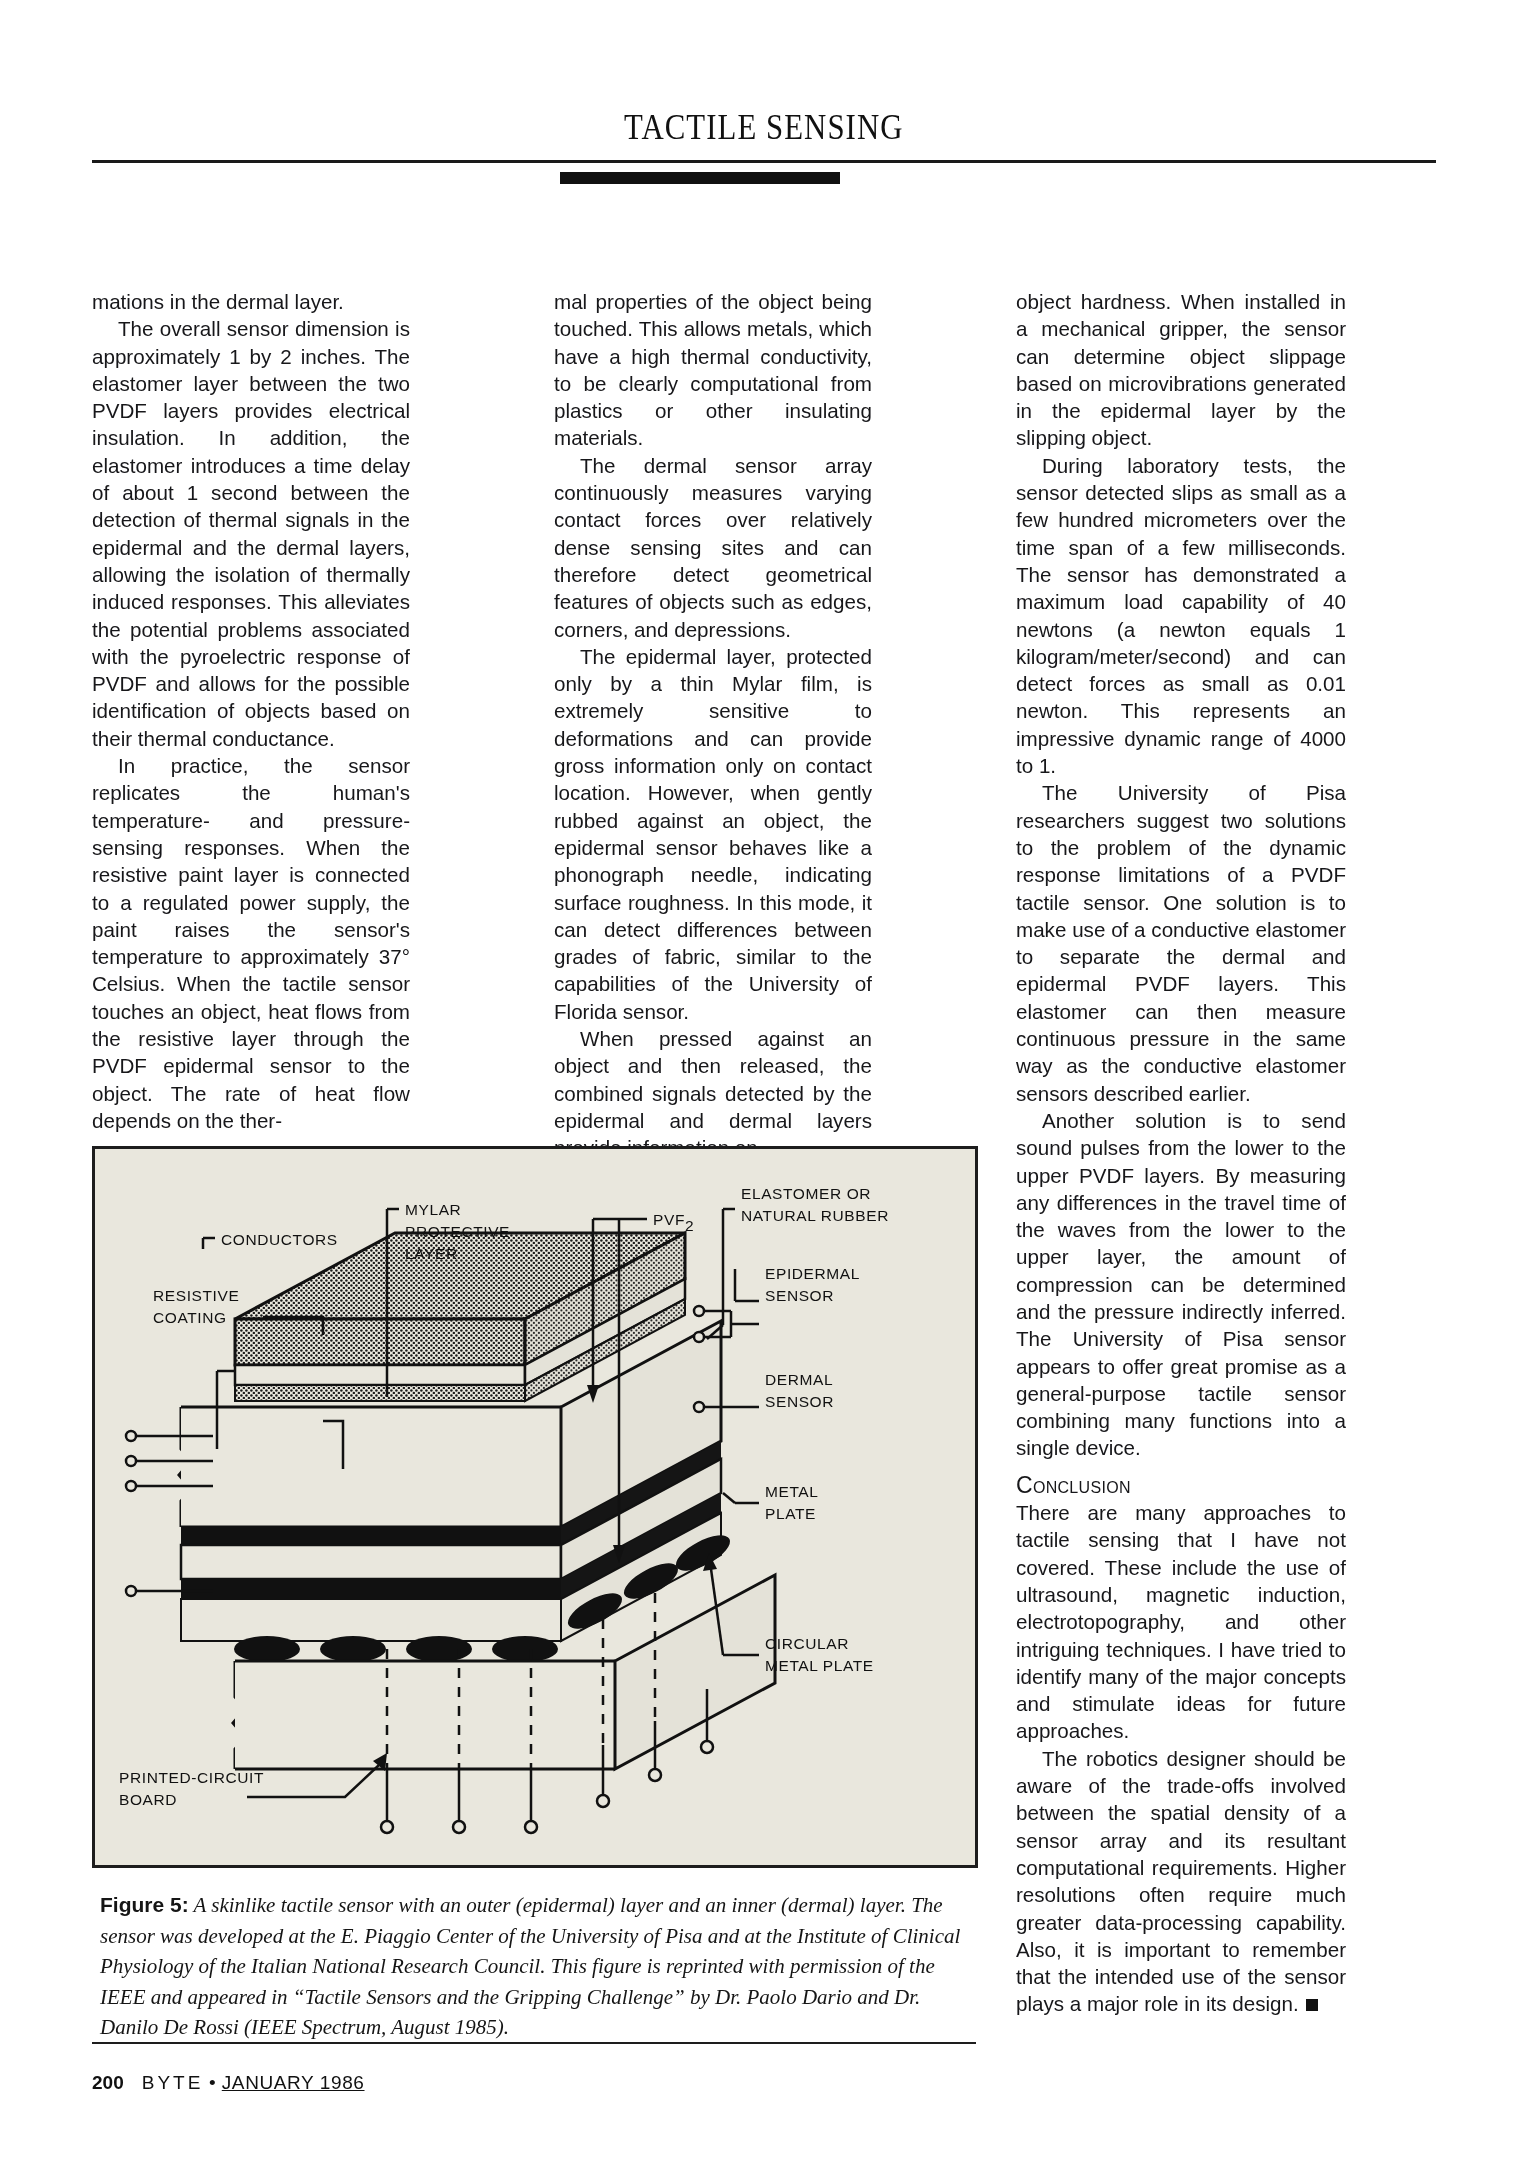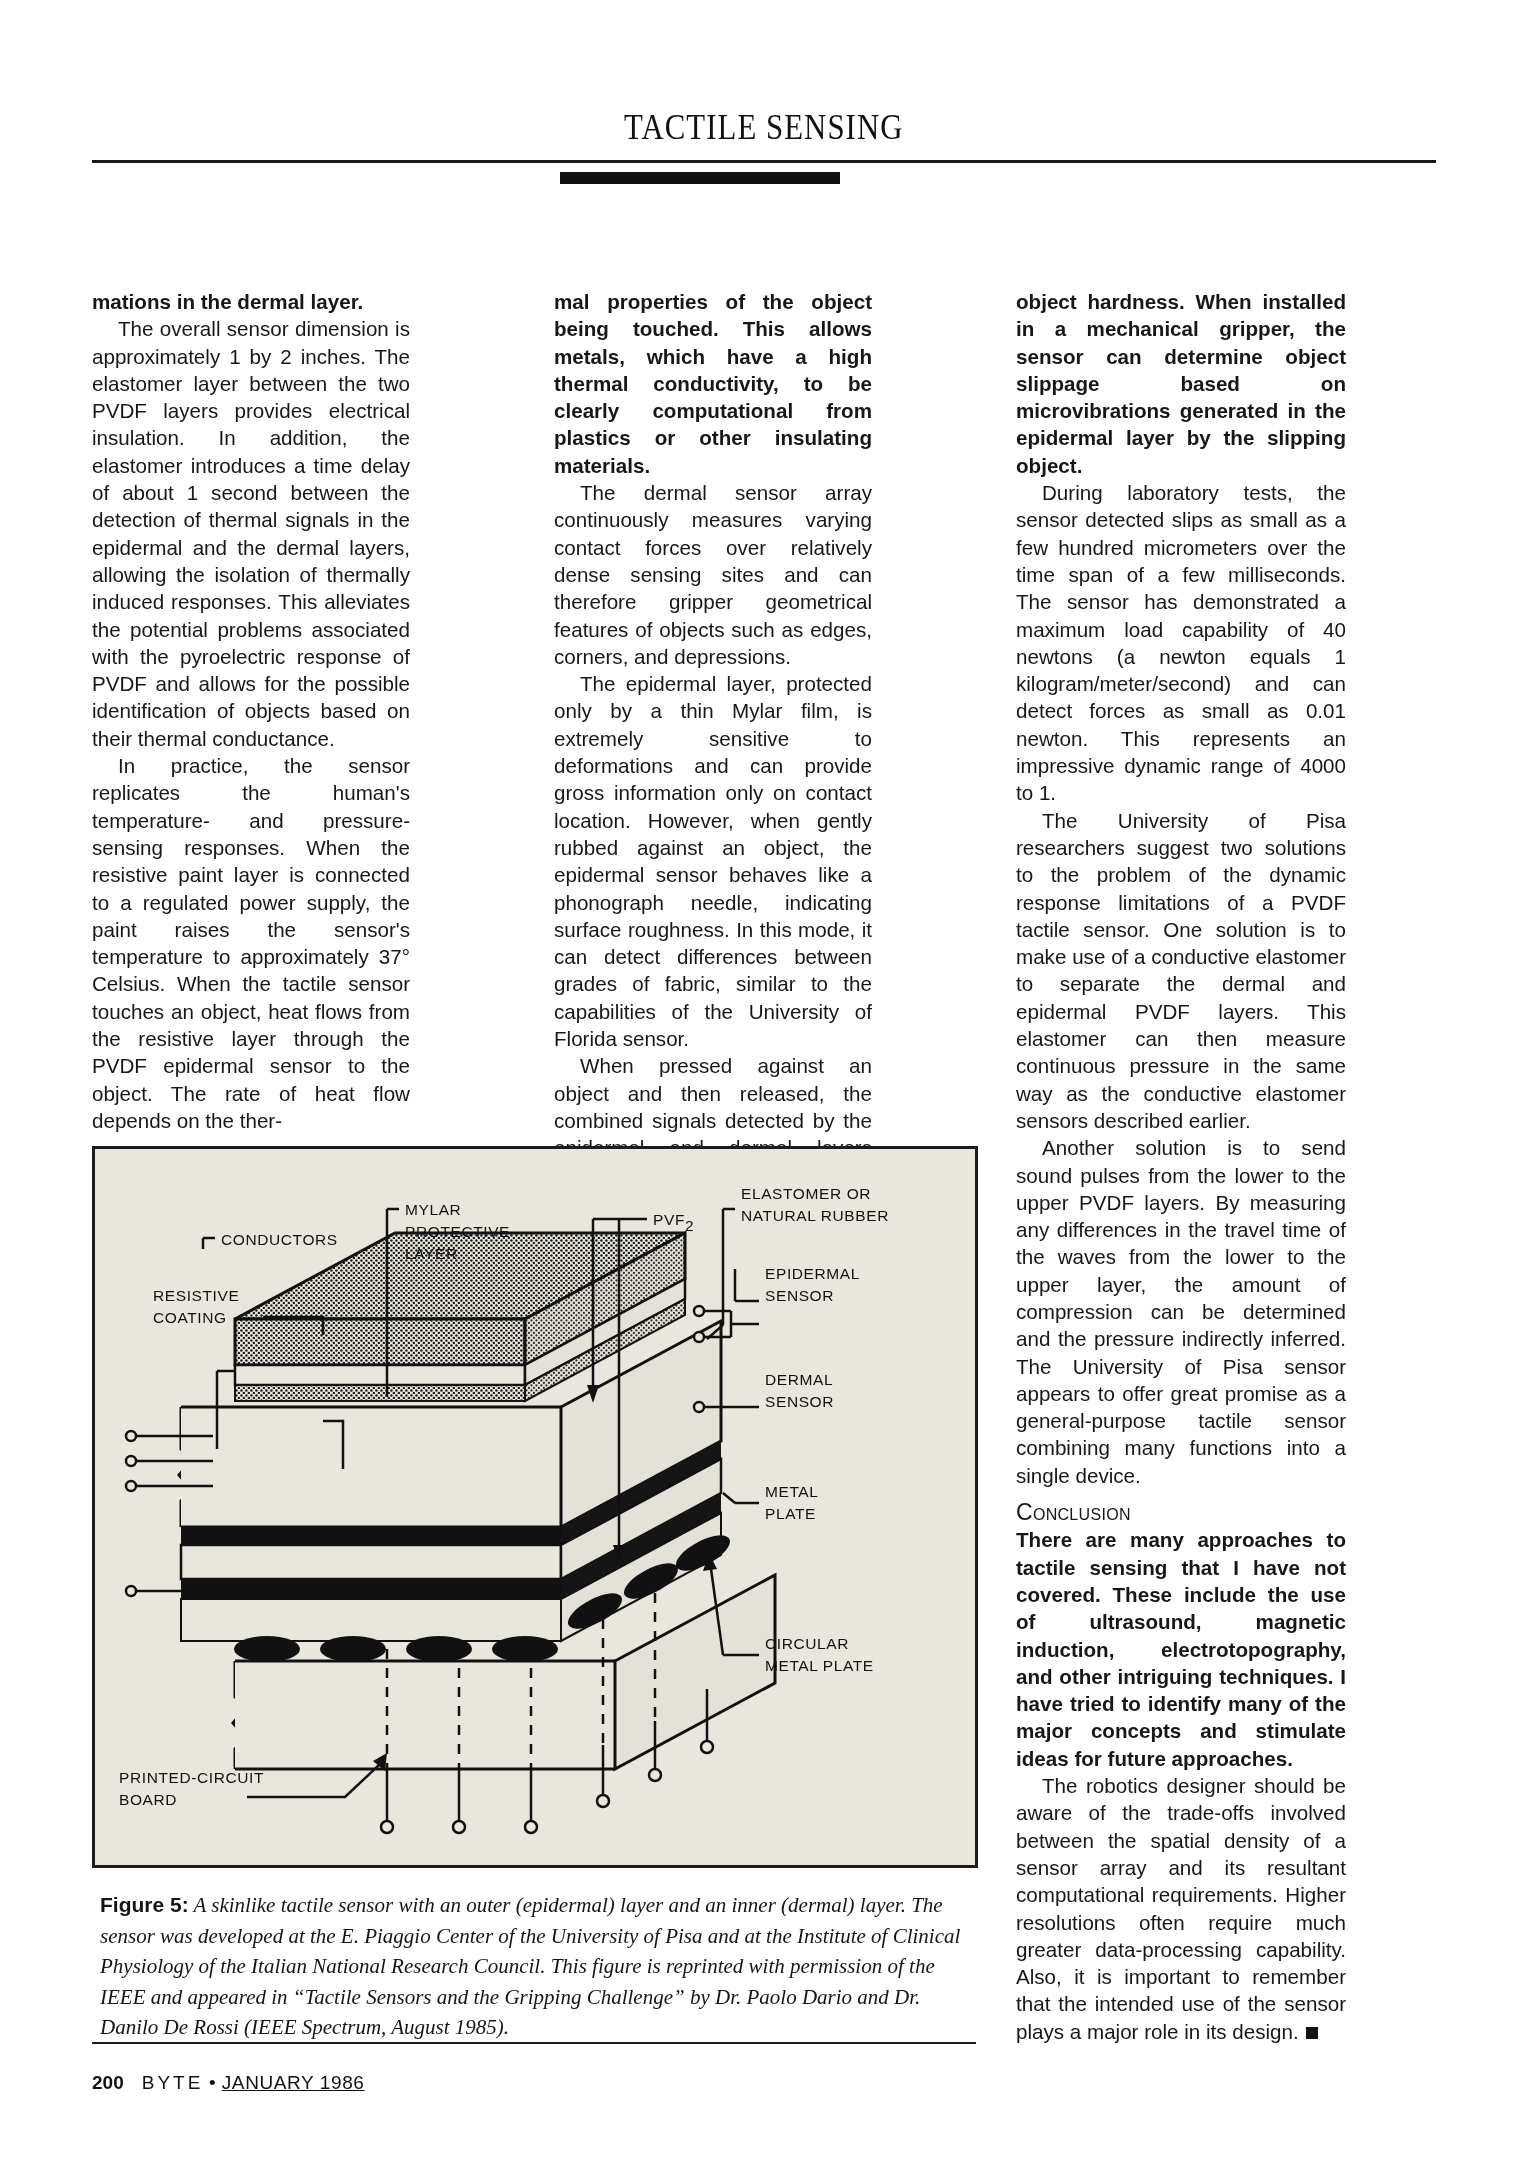--- a/index.html
+++ b/index.html
@@ -42,21 +42,21 @@
     position:absolute;top:0;width:318px;
     font-size:20.6px;
     line-height:27.3px;
     text-align:justify;
     color:#17171a;
   }
   #col1{left:0;}
   #col2{left:462px;}
   #col3{left:924px;width:330px;}
   .col p{margin:0;text-indent:26px;}
-  .col p.noindent{text-indent:0;font-weight:bold;}
+  .col p.noindent{text-indent:0;}
   .col h3{
     margin:10px 0 0 0;
     font-size:23px;
     font-weight:normal;
     letter-spacing:.3px;
     font-variant:small-caps;
     text-indent:0;
   }
   .endmark{display:inline-block;width:12px;height:12px;background:#111;margin-left:7px;vertical-align:baseline;}
 
@@ -118,21 +118,21 @@
   <div class="cols">
 
     <div class="col" id="col1">
       <p class="noindent">mations in the dermal layer.</p>
       <p>The overall sensor dimension is approximately 1 by 2 inches. The elastomer layer between the two PVDF layers provides electrical insulation. In addition, the elastomer introduces a time delay of about 1 second between the detection of thermal signals in the epidermal and the dermal layers, allowing the isolation of thermally induced responses. This alleviates the potential problems associated with the pyroelectric response of PVDF and allows for the possible identification of objects based on their thermal conductance.</p>
       <p>In practice, the sensor replicates the human's temperature- and pressure-sensing responses. When the resistive paint layer is connected to a regulated power supply, the paint raises the sensor's temperature to approximately 37° Celsius. When the tactile sensor touches an object, heat flows from the resistive layer through the PVDF epidermal sensor to the object. The rate of heat flow depends on the ther-</p>
     </div>
 
     <div class="col" id="col2">
       <p class="noindent">mal properties of the object being touched. This allows metals, which have a high thermal conductivity, to be clearly computational from plastics or other insulating materials.</p>
-      <p>The dermal sensor array continuously measures varying contact forces over relatively dense sensing sites and can therefore gripper geometrical features of objects such as edges, corners, and depressions.</p>
+      <p>The dermal sensor array continuously measures varying contact forces over relatively dense sensing sites and can therefore detect geometrical features of objects such as edges, corners, and depressions.</p>
       <p>The epidermal layer, protected only by a thin Mylar film, is extremely sensitive to deformations and can provide gross information only on contact location. However, when gently rubbed against an object, the epidermal sensor behaves like a phonograph needle, indicating surface roughness. In this mode, it can detect differences between grades of fabric, similar to the capabilities of the University of Florida sensor.</p>
       <p>When pressed against an object and then released, the combined signals detected by the epidermal and dermal layers provide information on</p>
     </div>
 
     <div class="col" id="col3">
       <p class="noindent">object hardness. When installed in a mechanical gripper, the sensor can determine object slippage based on microvibrations generated in the epidermal layer by the slipping object.</p>
       <p>During laboratory tests, the sensor detected slips as small as a few hundred micrometers over the time span of a few milliseconds. The sensor has demonstrated a maximum load capability of 40 newtons (a newton equals 1 kilogram/meter/second) and can detect forces as small as 0.01 newton. This represents an impressive dynamic range of 4000 to 1.</p>
       <p>The University of Pisa researchers suggest two solutions to the problem of the dynamic response limitations of a PVDF tactile sensor. One solution is to make use of a conductive elastomer to separate the dermal and epidermal PVDF layers. This elastomer can then measure continuous pressure in the same way as the conductive elastomer sensors described earlier.</p>
       <p>Another solution is to send sound pulses from the lower to the upper PVDF layers. By measuring any differences in the travel time of the waves from the lower to the upper layer, the amount of compression can be determined and the pressure indirectly inferred. The University of Pisa sensor appears to offer great promise as a general-purpose tactile sensor combining many functions into a single device.</p>
       <h3>Conclusion</h3>

